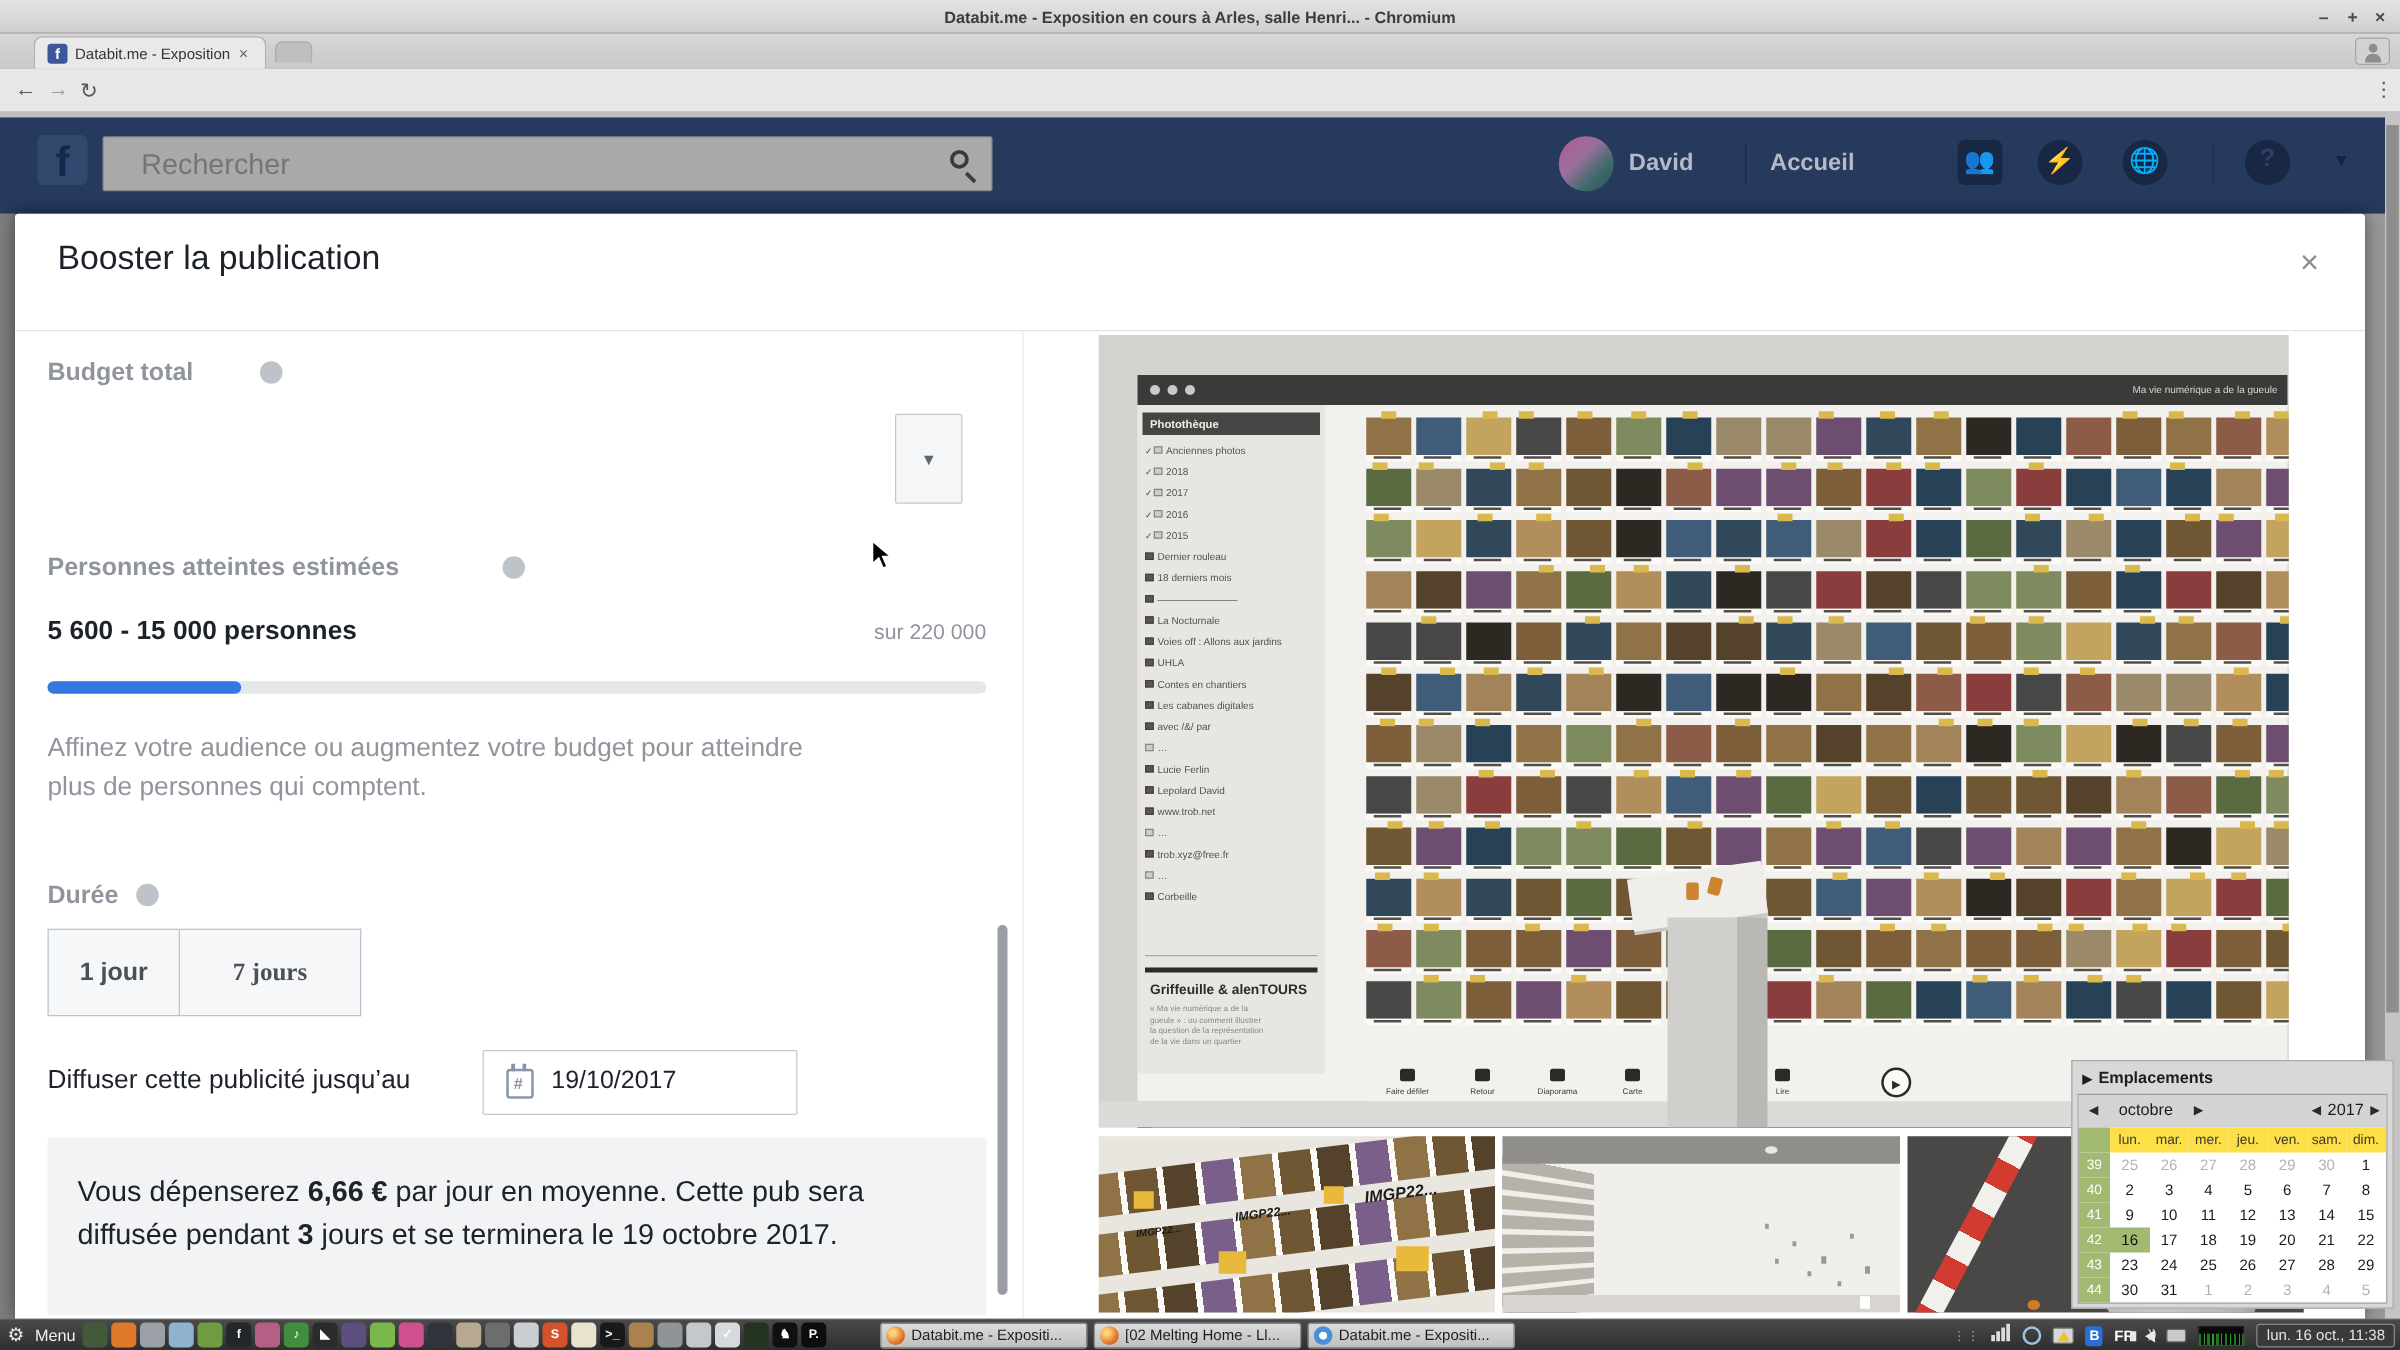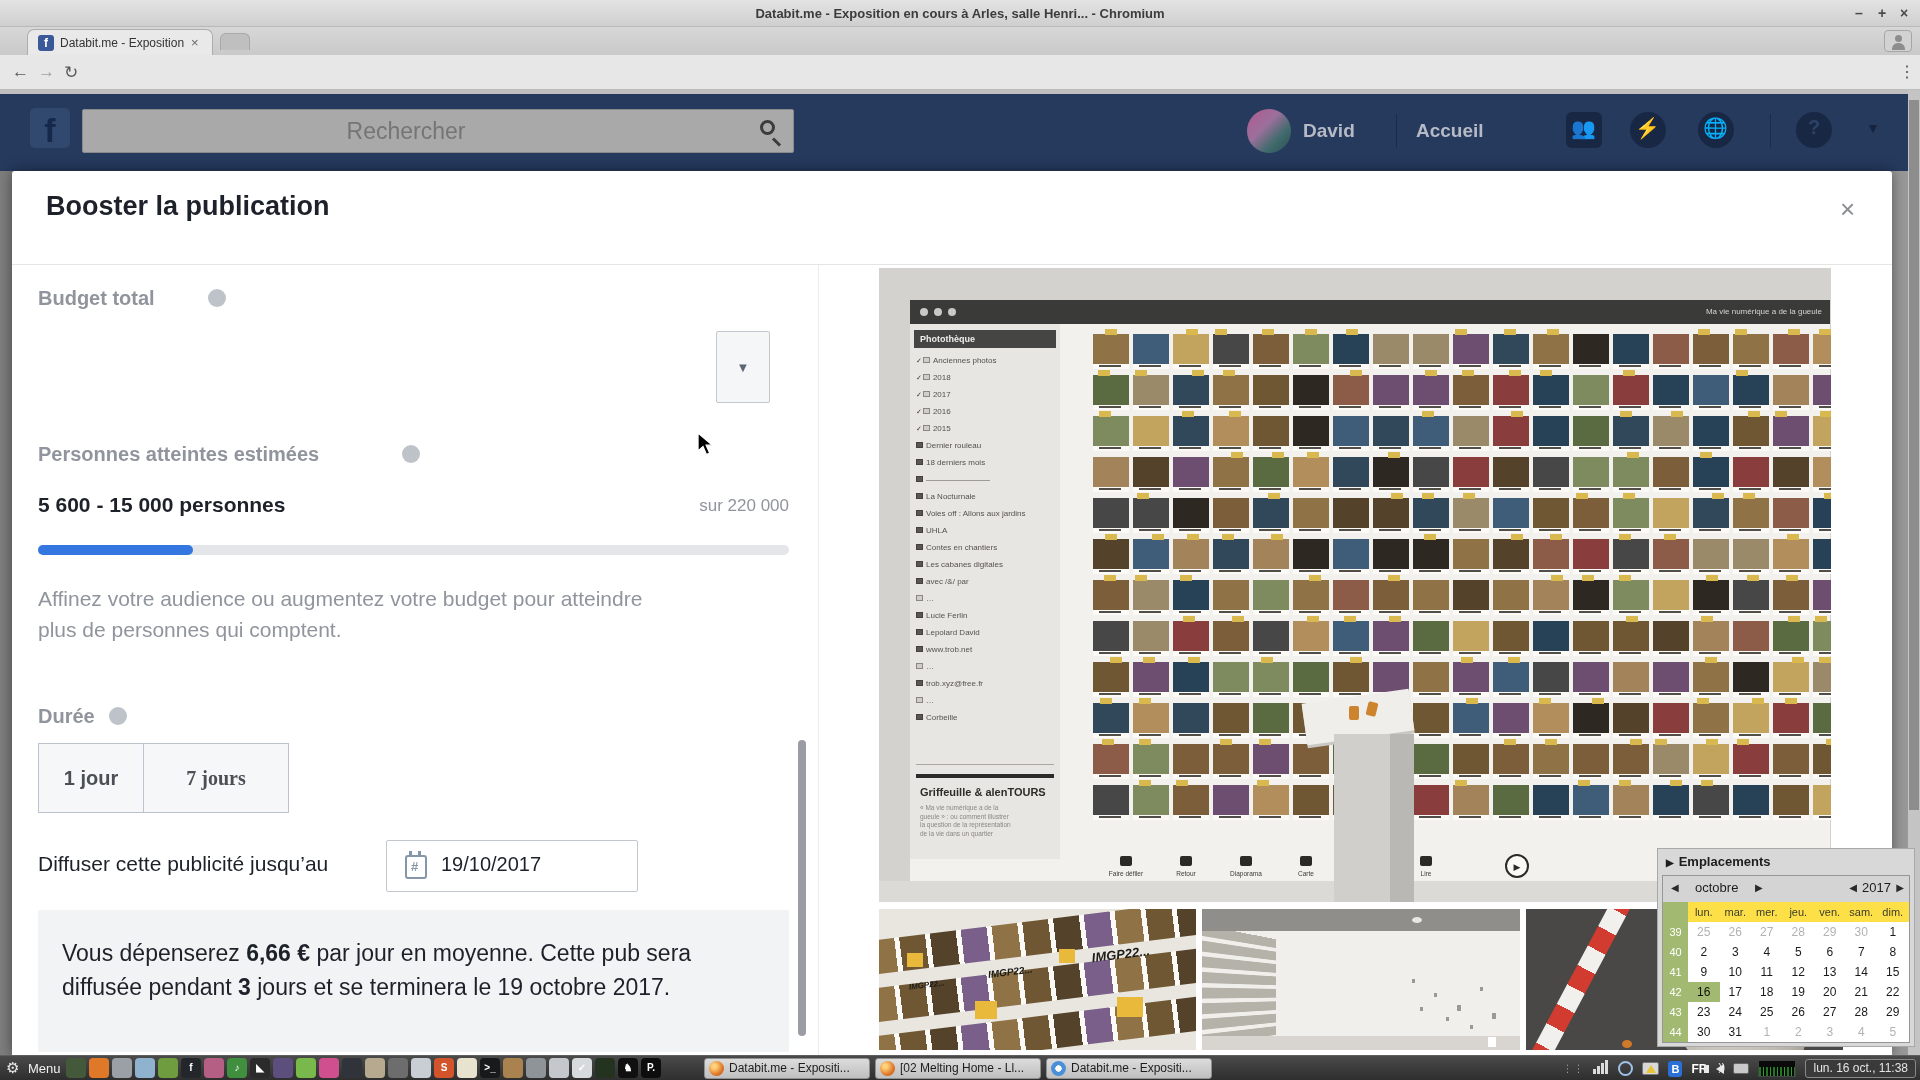--- a/index.html
+++ b/index.html
@@ -30,41 +30,41 @@
   #url-text{left:92px;top:5px;font-size:13px;color:#202124;white-space:nowrap;}
   #url-text .path{color:#5f6368;}
   .urlicon{top:4px;font-size:15px;color:#5f6368;}
   #menu-dots{left:1899px;top:62px;font-size:16px;color:#555;}
 
   
   #page-strip{left:0;top:90px;width:1920px;height:4px;background:#bfbfbf;}
   #fbnav{left:0;top:94px;width:1920px;height:77px;background:#263a5e;}
   #fb-logo{left:30px;top:14px;width:40px;height:40px;background:#31486f;border-radius:5px;color:#17294a;font-size:34px;font-weight:bold;text-align:center;line-height:44px;}
   #fb-search{left:82px;top:15px;width:712px;height:44px;background:#a9a9a9;border:1px solid #8a8a8a;border-radius:2px;}
-  #fb-search input{position:absolute;left:13px;top:7px;width:620px;border:none;outline:none;background:transparent;font-size:23px;color:#6f6f6f;text-align:center;}
+  #fb-search input{position:absolute;left:28px;top:7px;width:620px;border:none;outline:none;background:transparent;font-size:23px;color:#6f6f6f;}
   #fb-search-icon{position:absolute;right:18px;top:10px;width:15px;height:15px;border:3px solid #3c3c3c;border-radius:50%;}
   #fb-search-icon:after{content:"";position:absolute;left:12px;top:14px;width:3px;height:10px;background:#3c3c3c;transform:rotate(-45deg);}
   #fb-avatar{left:1247px;top:15px;width:44px;height:44px;border-radius:50%;background:linear-gradient(135deg,#b05a8f 0%,#9c6f9c 40%,#3e6b6b 70%,#2e4d55 100%);}
   #fb-user{left:1303px;top:26px;font-size:19px;font-weight:bold;color:#b5bac5;}
   .fb-div{top:20px;width:1px;height:34px;background:#1c2b47;}
   #fb-home{left:1416px;top:26px;font-size:19px;font-weight:bold;color:#b5bac5;text-align:right;}
   .fb-ico{top:18px;width:36px;height:36px;border-radius:50%;background:#182743;}
   .fb-ico.sq{border-radius:6px;}
   .fb-ico span{position:absolute;left:0;top:4px;width:36px;text-align:center;font-size:20px;font-weight:bold;color:#2e4167;}
   #fb-caret{left:1866px;top:26px;font-size:14px;color:#15233f;}
 
   
   #gutter-left{left:0;top:171px;width:12px;height:884px;background:#7e7e7e;}
   #gutter-right{left:1892px;top:171px;width:16px;height:884px;background:#989898;}
   #pg-scroll{left:1908px;top:90px;width:12px;height:965px;background:#c4c4c4;}
   #pg-thumb{left:1909px;top:100px;width:10px;height:710px;background:#8d8d8d;}
 
   
   #modal{left:12px;top:171px;width:1880px;height:884px;background:#fff;border-radius:3px 3px 0 0;box-shadow:0 0 14px rgba(0,0,0,.45);}
-  #modal-title{left:34px;top:20px;font-size:27px;font-weight:bold;color:#1d2129;}
+  #modal-title{left:34px;top:20px;font-size:27px;font-weight:normal;color:#1d2129;}
   #modal-close{left:1828px;top:28px;font-size:26px;color:#8a8d91;line-height:20px;}
   #modal-divider{left:0;top:93px;width:1880px;height:1px;background:#e5e5e5;}
   #col-divider{left:806px;top:94px;width:1px;height:790px;background:#ececec;}
   .sec-label{font-size:20px;font-weight:bold;color:#90949c;}
   .info-i{width:18px;height:18px;border-radius:50%;background:#bec3c9;color:#fff;font-size:12px;font-weight:bold;text-align:center;line-height:18px;font-style:italic;}
   #budget-input{left:26px;top:160px;width:676px;height:72px;border:2px solid #2d7de9;border-radius:2px;background:#fff;font-size:22px;color:#1d2129;line-height:68px;padding-left:20px;}
   #budget-caret{display:inline-block;width:1px;height:24px;background:#111;vertical-align:-4px;margin-left:1px;}
   #budget-dd{left:704px;top:160px;width:54px;height:72px;border:1px solid #c3c7ce;border-radius:2px;background:#f5f6f7;text-align:center;line-height:72px;font-size:13px;color:#5f6673;}
   #reach-row{left:26px;top:322px;width:751px;}
   #reach-range{font-size:21px;font-weight:bold;color:#1d2129;}

